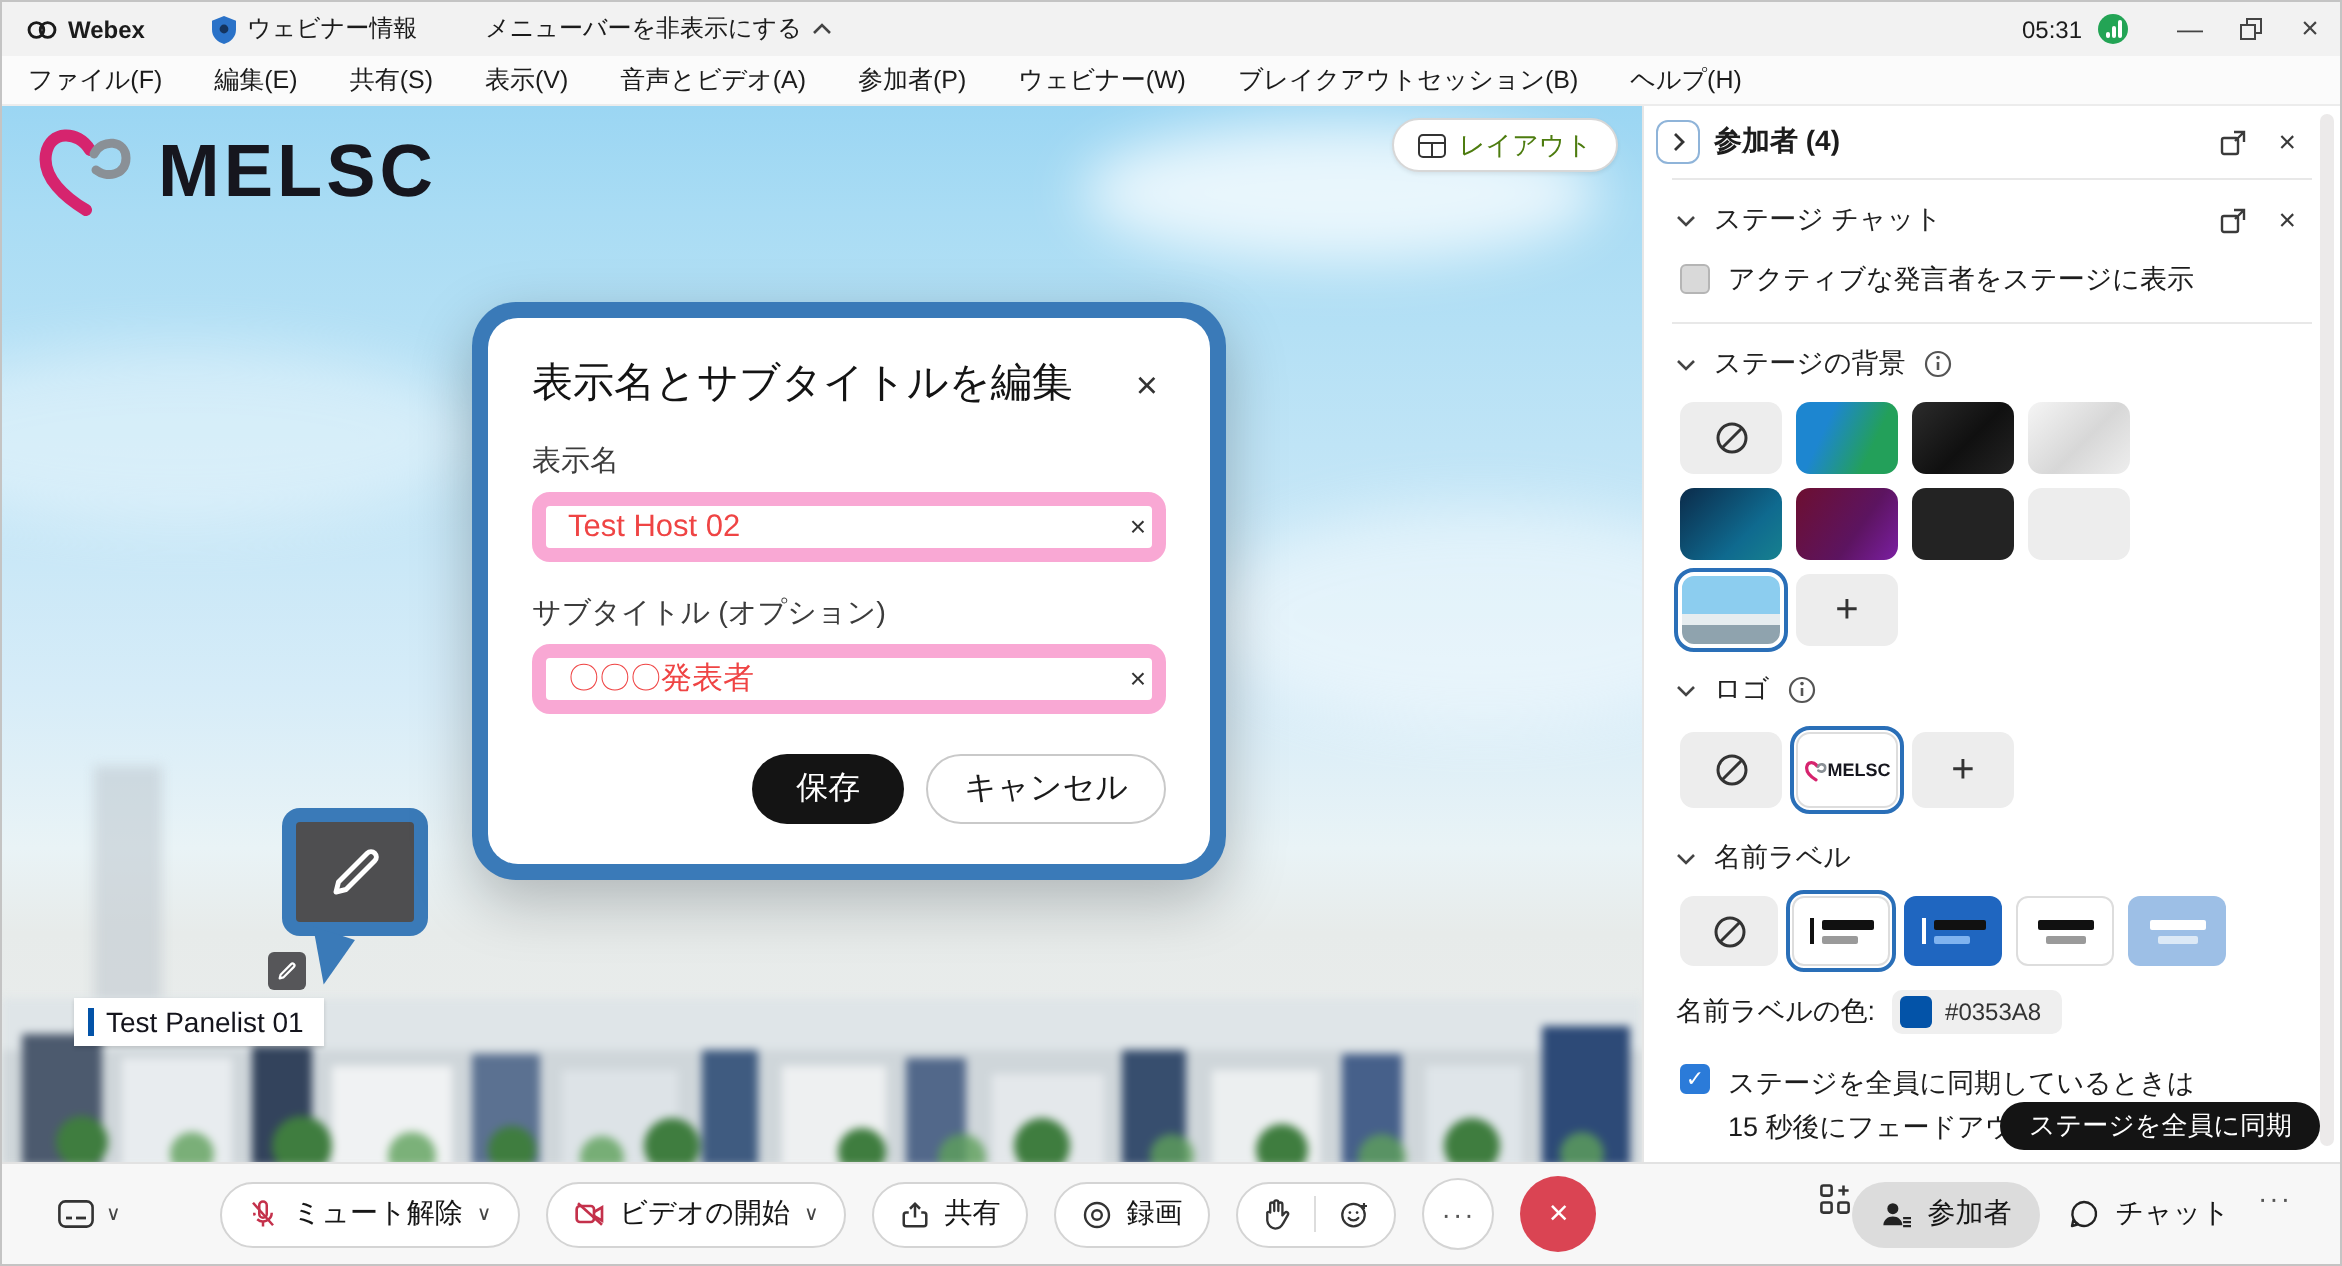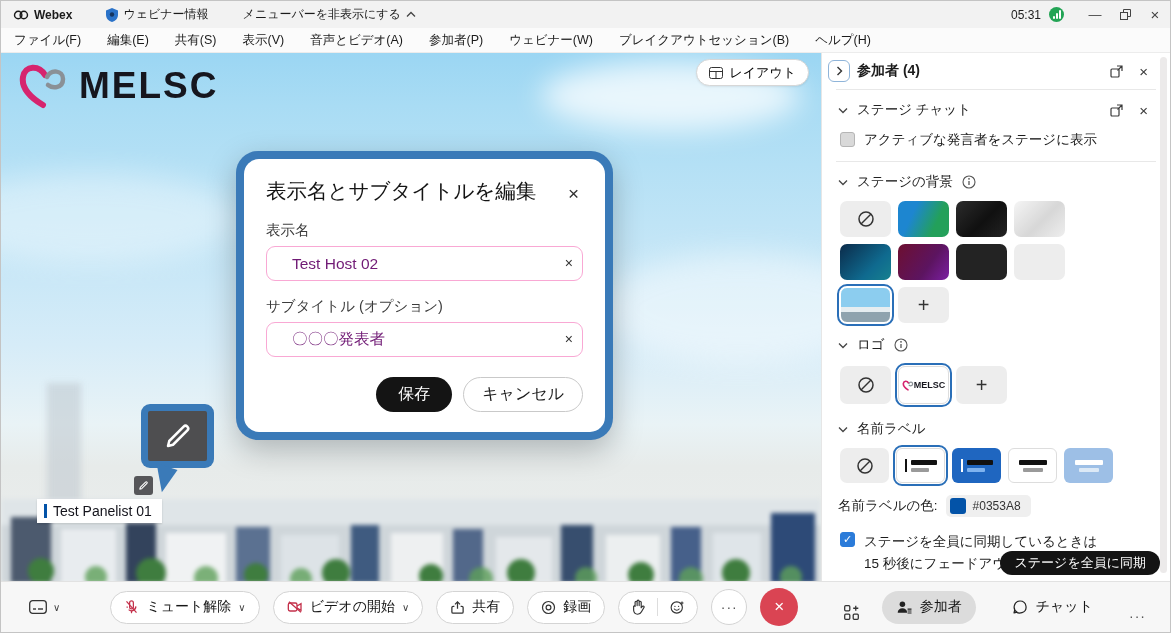--- a/index.html
+++ b/index.html
@@ -26,40 +26,40 @@
   
   .stage { position:absolute; top:52px; left:0; width:820px; height:530px; overflow:hidden;
     background:linear-gradient(180deg,#9bd6f3 0%,#a9dcf4 10%,#bfe4f6 32%,#d6ecf8 55%,#e9f3f6 70%,#e7ebea 78%,#eceeed 100%); }
   .cloud { position:absolute; background:rgba(255,255,255,.75); border-radius:50%; filter:blur(14px); }
   .tower { position:absolute; left:46px; top:330px; width:34px; height:175px; background:rgba(190,198,206,.55); filter:blur(3px); }
   .city { position:absolute; bottom:0; left:0; width:100%; height:84px; filter:blur(2.2px); }
 
   .brand { position:absolute; top:10px; left:16px; display:flex; align-items:center; gap:10px; }
   .brand-text { font-size:37px; font-weight:bold; color:#16161e; letter-spacing:2px; }
 
-  .layout-btn { position:absolute; top:6px; right:12px; height:27px; padding:0 12px; background:#fff; border:1px solid #d7d7d7; border-radius:14px; display:flex; align-items:center; gap:6px; font-size:13px; color:#000000; box-shadow:0 1px 2px rgba(0,0,0,.08); }
+  .layout-btn { position:absolute; top:6px; right:12px; height:27px; padding:0 12px; background:#fff; border:1px solid #d7d7d7; border-radius:14px; display:flex; align-items:center; gap:6px; font-size:13px; color:#4d7c0f; box-shadow:0 1px 2px rgba(0,0,0,.08); }
 
   
   .magnifier { position:absolute; left:140px; top:351px; width:73px; height:64px; background:var(--c-accent_blue); border-radius:9px; padding:7px; }
   .magnifier-inner { width:100%; height:100%; background:#4e4e50; display:flex; align-items:center; justify-content:center; border-radius:2px; }
   .mag-pointer { position:absolute; left:151px; top:413px; width:0; height:0; border-left:14px solid transparent; border-right:8px solid transparent; border-top:26px solid var(--c-accent_blue); transform:rotate(18deg); }
   .pencil-chip { position:absolute; left:133px; top:423px; width:19px; height:19px; background:rgba(60,60,64,.85); border-radius:3px; display:flex; align-items:center; justify-content:center; }
   .stage-name-label { position:absolute; left:36px; top:446px; background:#fff; height:24px; display:flex; align-items:center; padding:0 10px 0 7px; gap:6px; box-shadow:0 1px 2px rgba(0,0,0,.15); }
   .stage-name-bar { width:3px; height:14px; background:var(--c-name_label_color); }
   .stage-name-text { font-size:14px; color:#14141c; }
 
   
   .dialog { position:absolute; left:235px; top:98px; width:377px; background:var(--c-accent_blue); border-radius:22px; padding:8px; box-shadow:0 10px 30px rgba(0,0,0,.25); }
   .dialog-inner { background:#fff; border-radius:15px; padding:18px 22px 20px; }
   .dialog-head { display:flex; align-items:flex-end; justify-content:space-between; }
   .dialog-title { font-size:20.5px; color:#141414; font-weight:400; }
   .dialog-close { font-size:19px; color:#333; line-height:1; padding:2px 4px; cursor:default; background:none; border:none; font-family:inherit; }
   .field-label { font-size:14.5px; color:#3c3c3c; margin:16px 0 6px; }
   .text-field { position:relative; }
-  .text-field input { width:100%; height:35px; border:1px solid #f9a8d4; border-radius:9px; padding:0 32px 0 25px; font-size:15.5px; color:#701a75; font-family:inherit; background:#fff; }
+  .text-field input { width:100%; height:35px; border:7px solid #f9a8d4; border-radius:9px; padding:0 32px 0 11px; font-size:15.5px; color:#ef4444; font-family:inherit; background:#fff; }
   .clear-x { position:absolute; right:10px; top:8px; font-size:14px; color:#333; background:none; border:none; line-height:18px; font-family:inherit; }
   .dialog-actions { display:flex; justify-content:flex-end; gap:11px; margin-top:20px; }
   .btn-save { height:35px; padding:0 22px; background:var(--c-dark_button); color:#ffffff; border:none; border-radius:18px; font-size:16px; font-family:inherit; }
   .btn-cancel { height:35px; padding:0 18px; background:#fff; color:#1a1a1a; border:1px solid #c9c9c9; border-radius:18px; font-size:16px; font-family:inherit; }
 
   
   .panel { position:absolute; top:52px; left:820px; right:0; height:530px; background:#fff; border-left:1px solid #e6e6e6; font-size:13.5px; color:#1c1c1c; }
   .scrollbar { position:absolute; right:3px; top:4px; width:7px; height:516px; background:#eceaea; border-radius:4px; }
   .panel-head { display:flex; align-items:center; height:36px; padding:0 14px 0 6px; }
   .collapse-btn { width:22px; height:22px; border:1px solid #8fb4d9; border-radius:6px; background:#fff; display:flex; align-items:center; justify-content:center; color:#333; margin-right:7px; }
@@ -89,21 +89,21 @@
   .fade-text { line-height:1.6; }
   .sync-btn { position:absolute; right:10px; bottom:8px; background:var(--c-dark_button); color:#fff; border:none; border-radius:15px; height:24px; padding:0 14px; font-size:13px; font-family:inherit; }
 
   
   .toolbar { position:absolute; bottom:0; left:0; right:0; height:51px; background:#f7f7f7; border-top:1px solid #e2e2e2; display:flex; align-items:center; }
   .pill { height:33px; border:1px solid #d4d4d4; background:#fff; border-radius:17px; display:inline-flex; align-items:center; gap:7px; padding:0 13px; font-size:14px; color:#161616; font-family:inherit; }
   .tool-left { display:flex; align-items:center; gap:13px; padding-left:28px; }
   .chev { font-size:10px; color:#444; }
   .circle-btn { width:36px; height:36px; border-radius:50%; border:1px solid #d4d4d4; background:#fff; display:flex; align-items:center; justify-content:center; color:#333; font-size:15px; }
   .leave-btn { width:38px; height:38px; border-radius:50%; border:none; background:var(--c-leave_red); color:#fff; font-size:17px; display:flex; align-items:center; justify-content:center; }
-  .tool-right { margin-left:auto; display:flex; align-items:flex-end; gap:22px; padding-right:24px; }
+  .tool-right { margin-left:auto; display:flex; align-items:flex-start; padding-right:24px; }
   .tab-btn { display:flex; align-items:center; gap:8px; font-size:14px; color:#161616; background:none; border:none; font-family:inherit; height:33px; padding:0 14px; border-radius:17px; }
   .tab-btn.active { background:#dcdcdc; }
   .more-dots { color:#555; font-size:14px; letter-spacing:1px; }
   .red { color:var(--c-av_icon_red); }
 </style>
 </head>
 <body>
 
 <div class="window">
 

